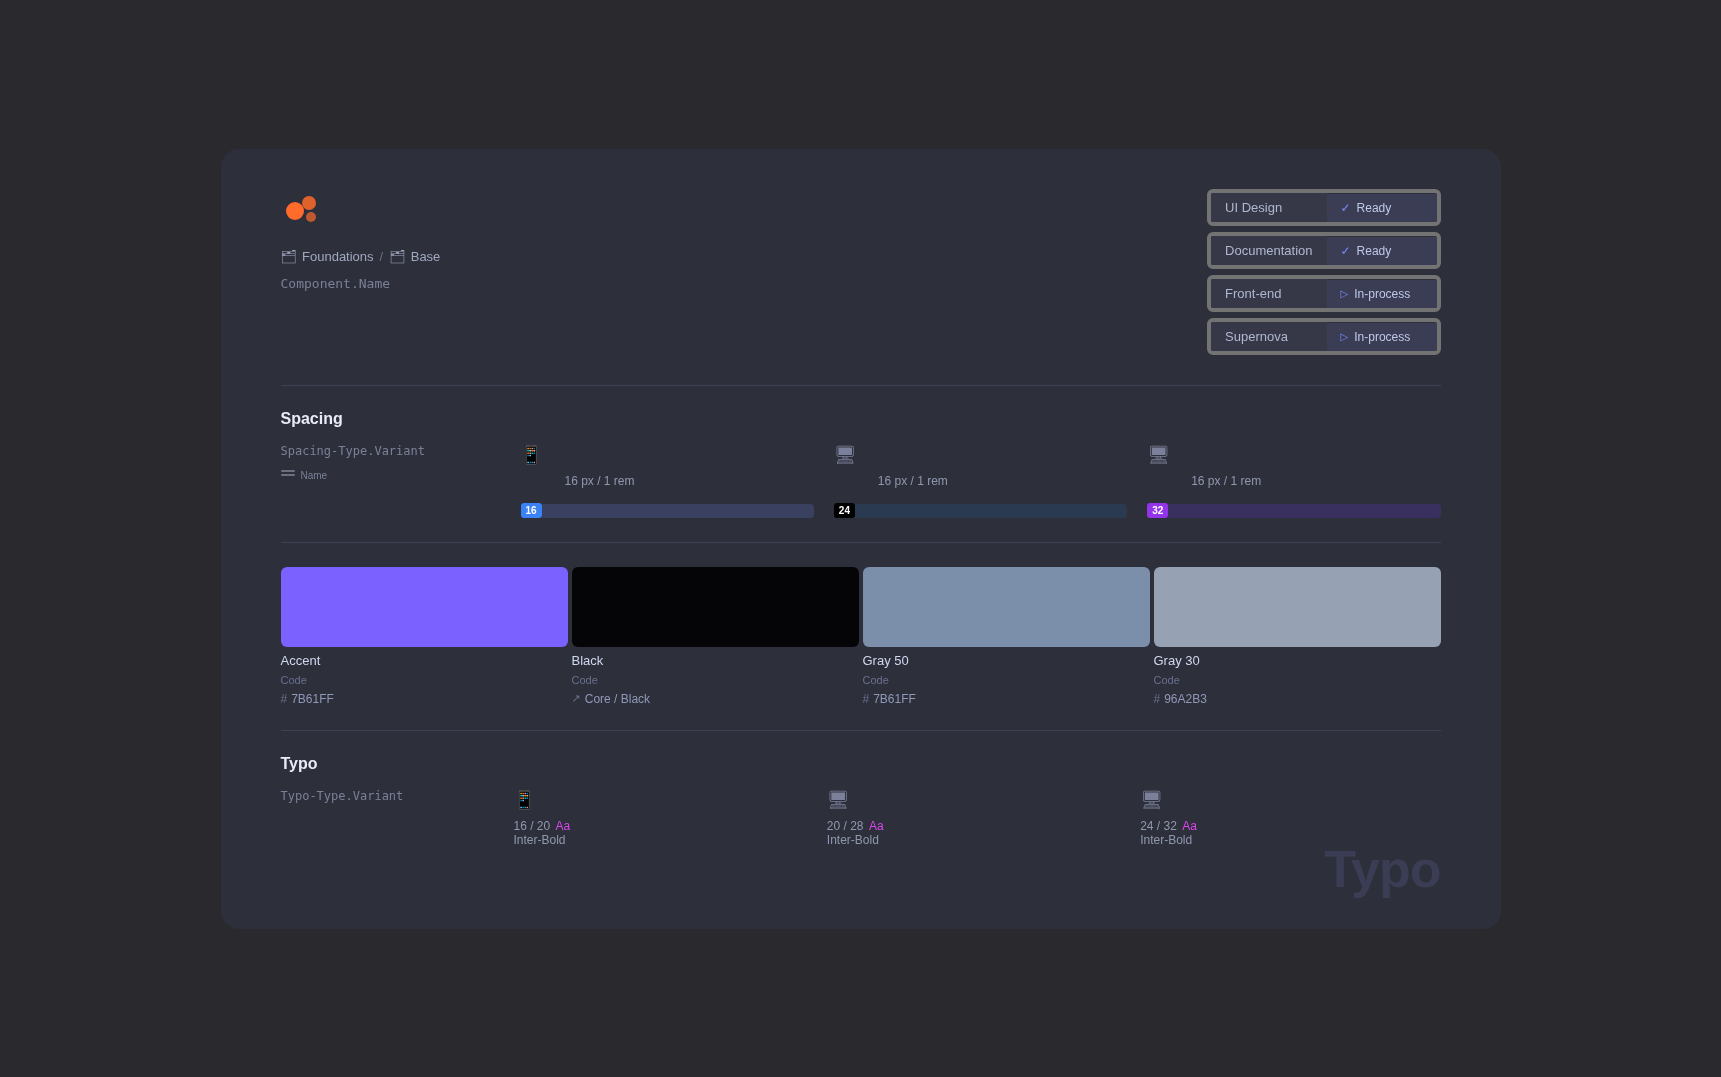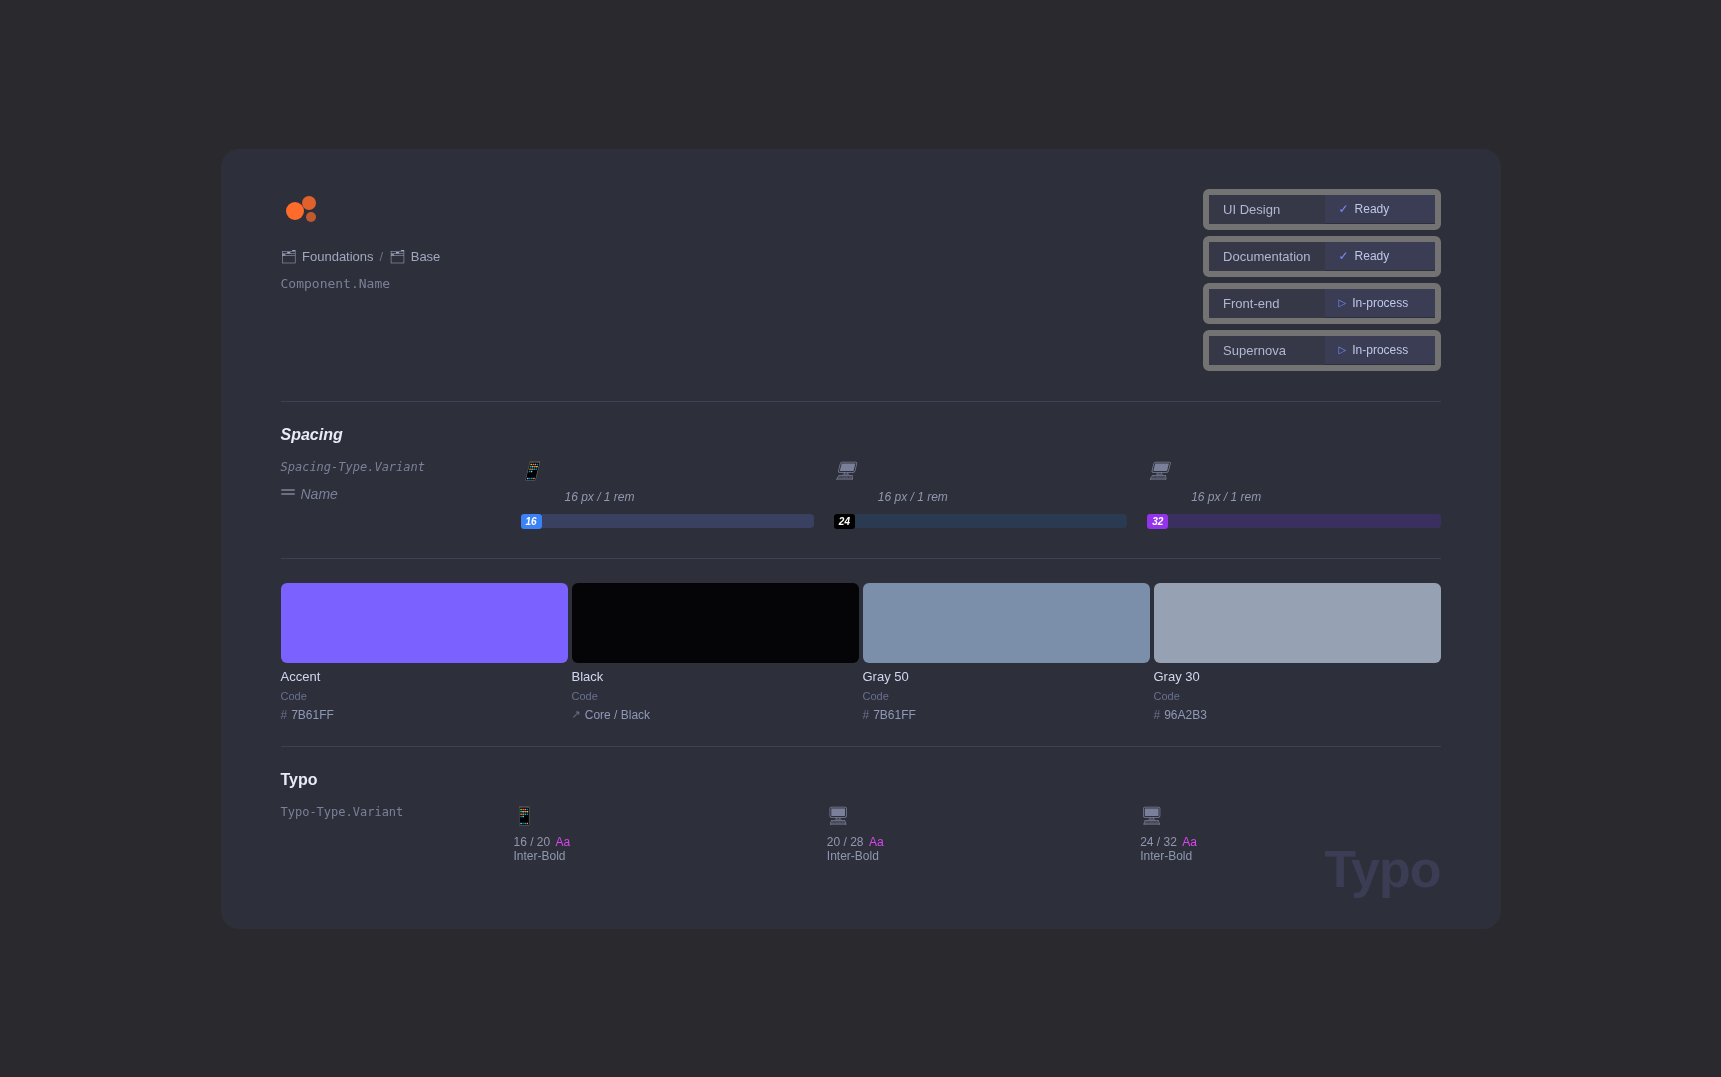--- a/index.html
+++ b/index.html
@@ -67,22 +67,22 @@
     }
     
     .status-grid {
       display: flex;
       flex-direction: column;
       gap: 6px;
       min-width: 220px;
     }
     .status-row {
       display: flex;
-      align-items: flex-start;
-      border: 6px solid #737373;
+      align-items: flex-end;
+      border: 4px solid #737373;
       border-radius: 6px;
       overflow: hidden;
       font-size: 13px;
     }
     .status-label {
       background: #363848;
       color: #b0b8d0;
       padding: 7px 14px;
       flex: 1;
     }
@@ -112,21 +112,21 @@
       margin: 24px 0;
     }
     
     .section-title {
       font-size: 16px;
       font-weight: 600;
       color: #e8ecf8;
       margin-bottom: 16px;
     }
     
-    .spacing-section { margin-bottom: 8px; font-style: italic; }
+    .spacing-section { margin-bottom: 8px; }
     .spacing-grid {
       display: grid;
       grid-template-columns: 220px 1fr 1fr 1fr;
       gap: 20px;
       align-items: start;
     }
     .spacing-col-label {
       font-size: 12px;
       color: #7a8099;
       font-family: monospace;
@@ -141,39 +141,39 @@
       font-size: 12px;
       color: #9098b0;
       margin-bottom: 10px;
       margin-left: 44px;
     }
     .name-row {
       display: flex;
       align-items: center;
       gap: 6px;
       color: #7a8099;
-      font-size: 14px;
+      font-size: 10px;
       margin-top: 4px;
     }
     .name-icon {
       width: 14px;
       height: 10px;
       display: flex;
       flex-direction: column;
       gap: 2px;
     }
     .name-icon-line {
       height: 2px;
       background: #6b7080;
       border-radius: 1px;
     }
     
     .progress-bar-wrap {
       display: flex;
-      align-items: flex-start;
+      align-items: flex-end;
       height: 20px;
     }
     .progress-tag {
       font-size: 10px;
       font-weight: 700;
       padding: 2px 5px;
       border-radius: 3px;
       margin-right: 0;
       color: #fff;
       flex-shrink: 0;

